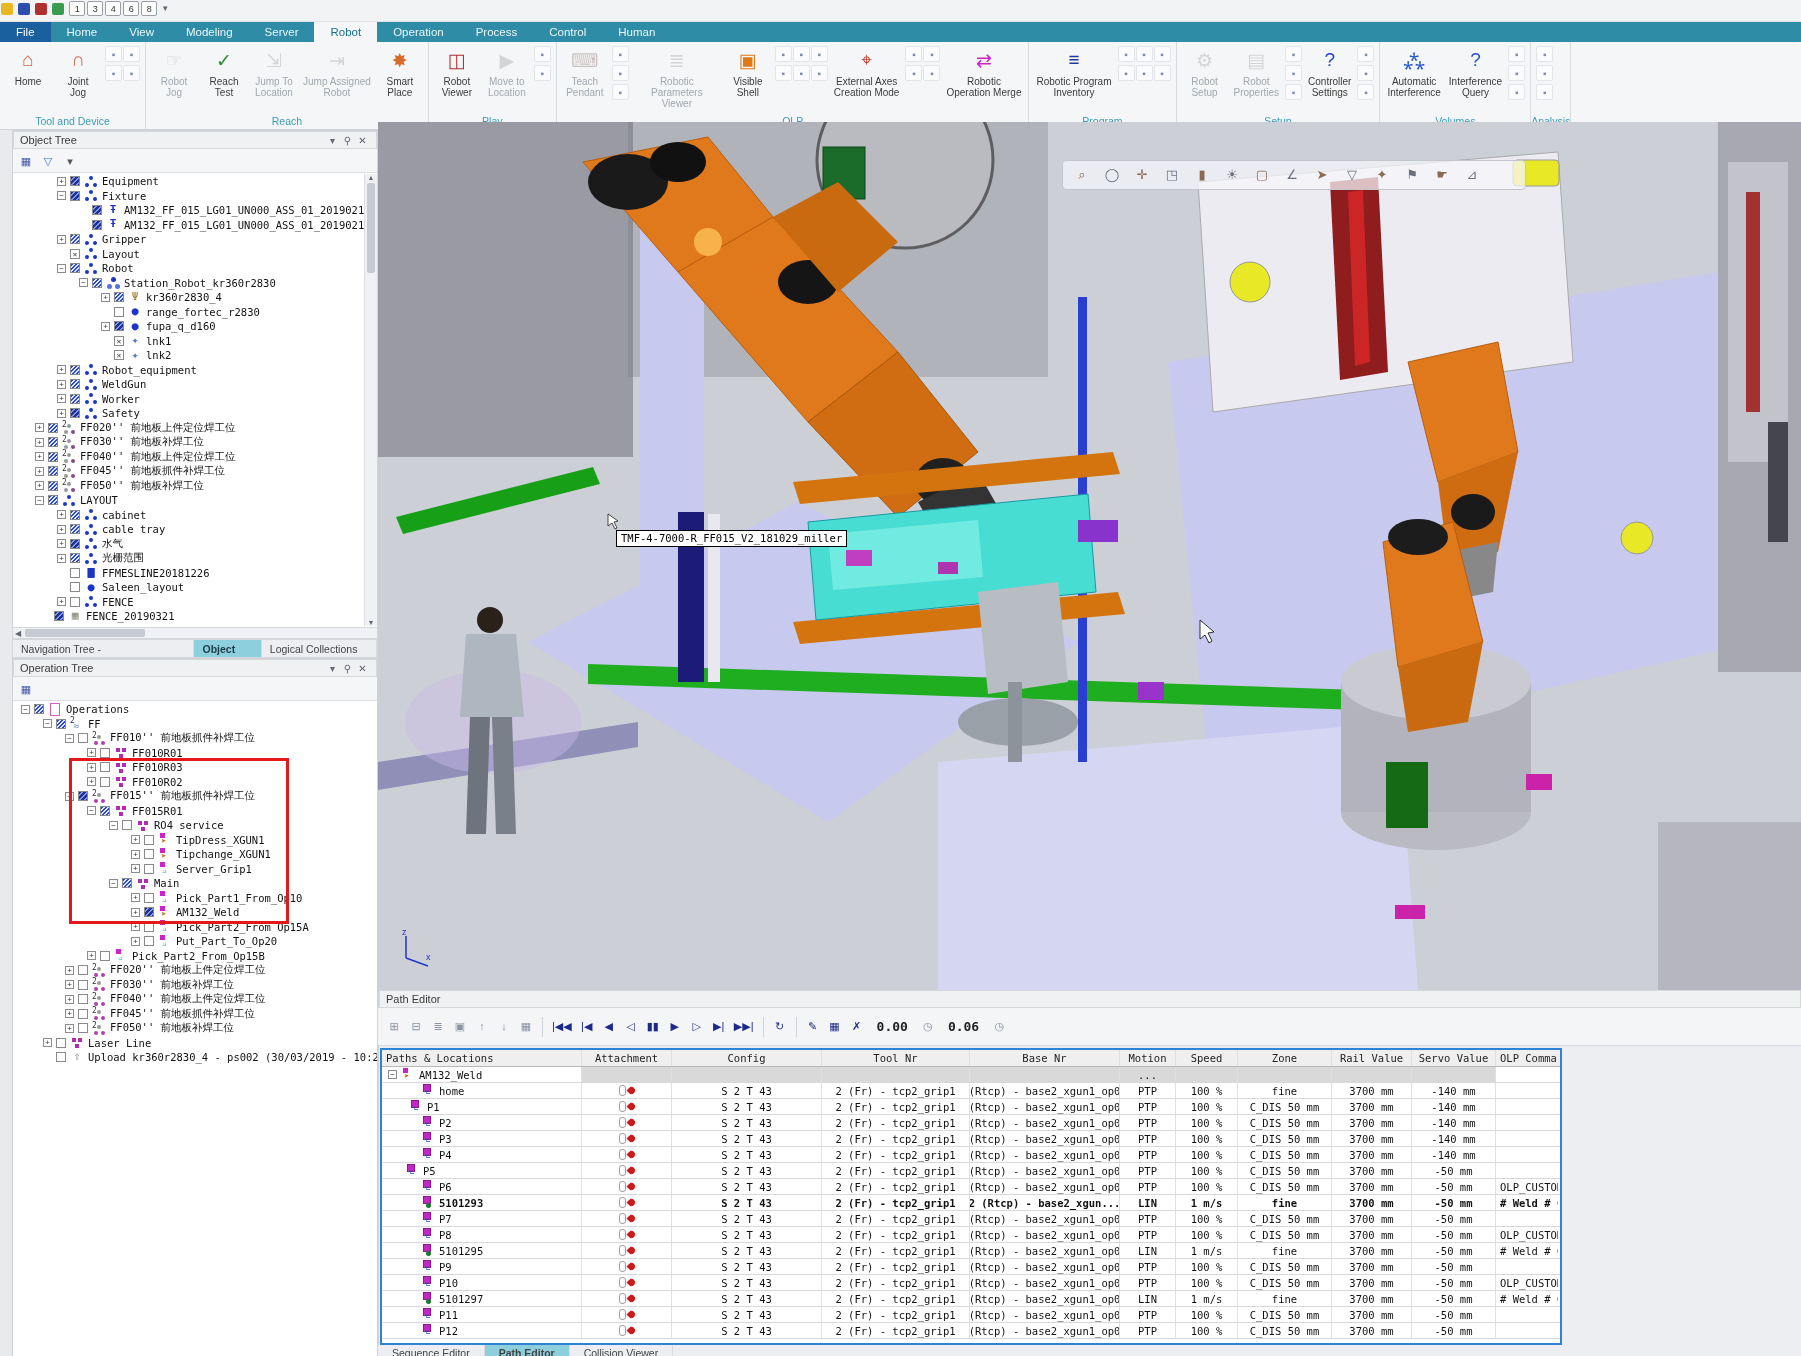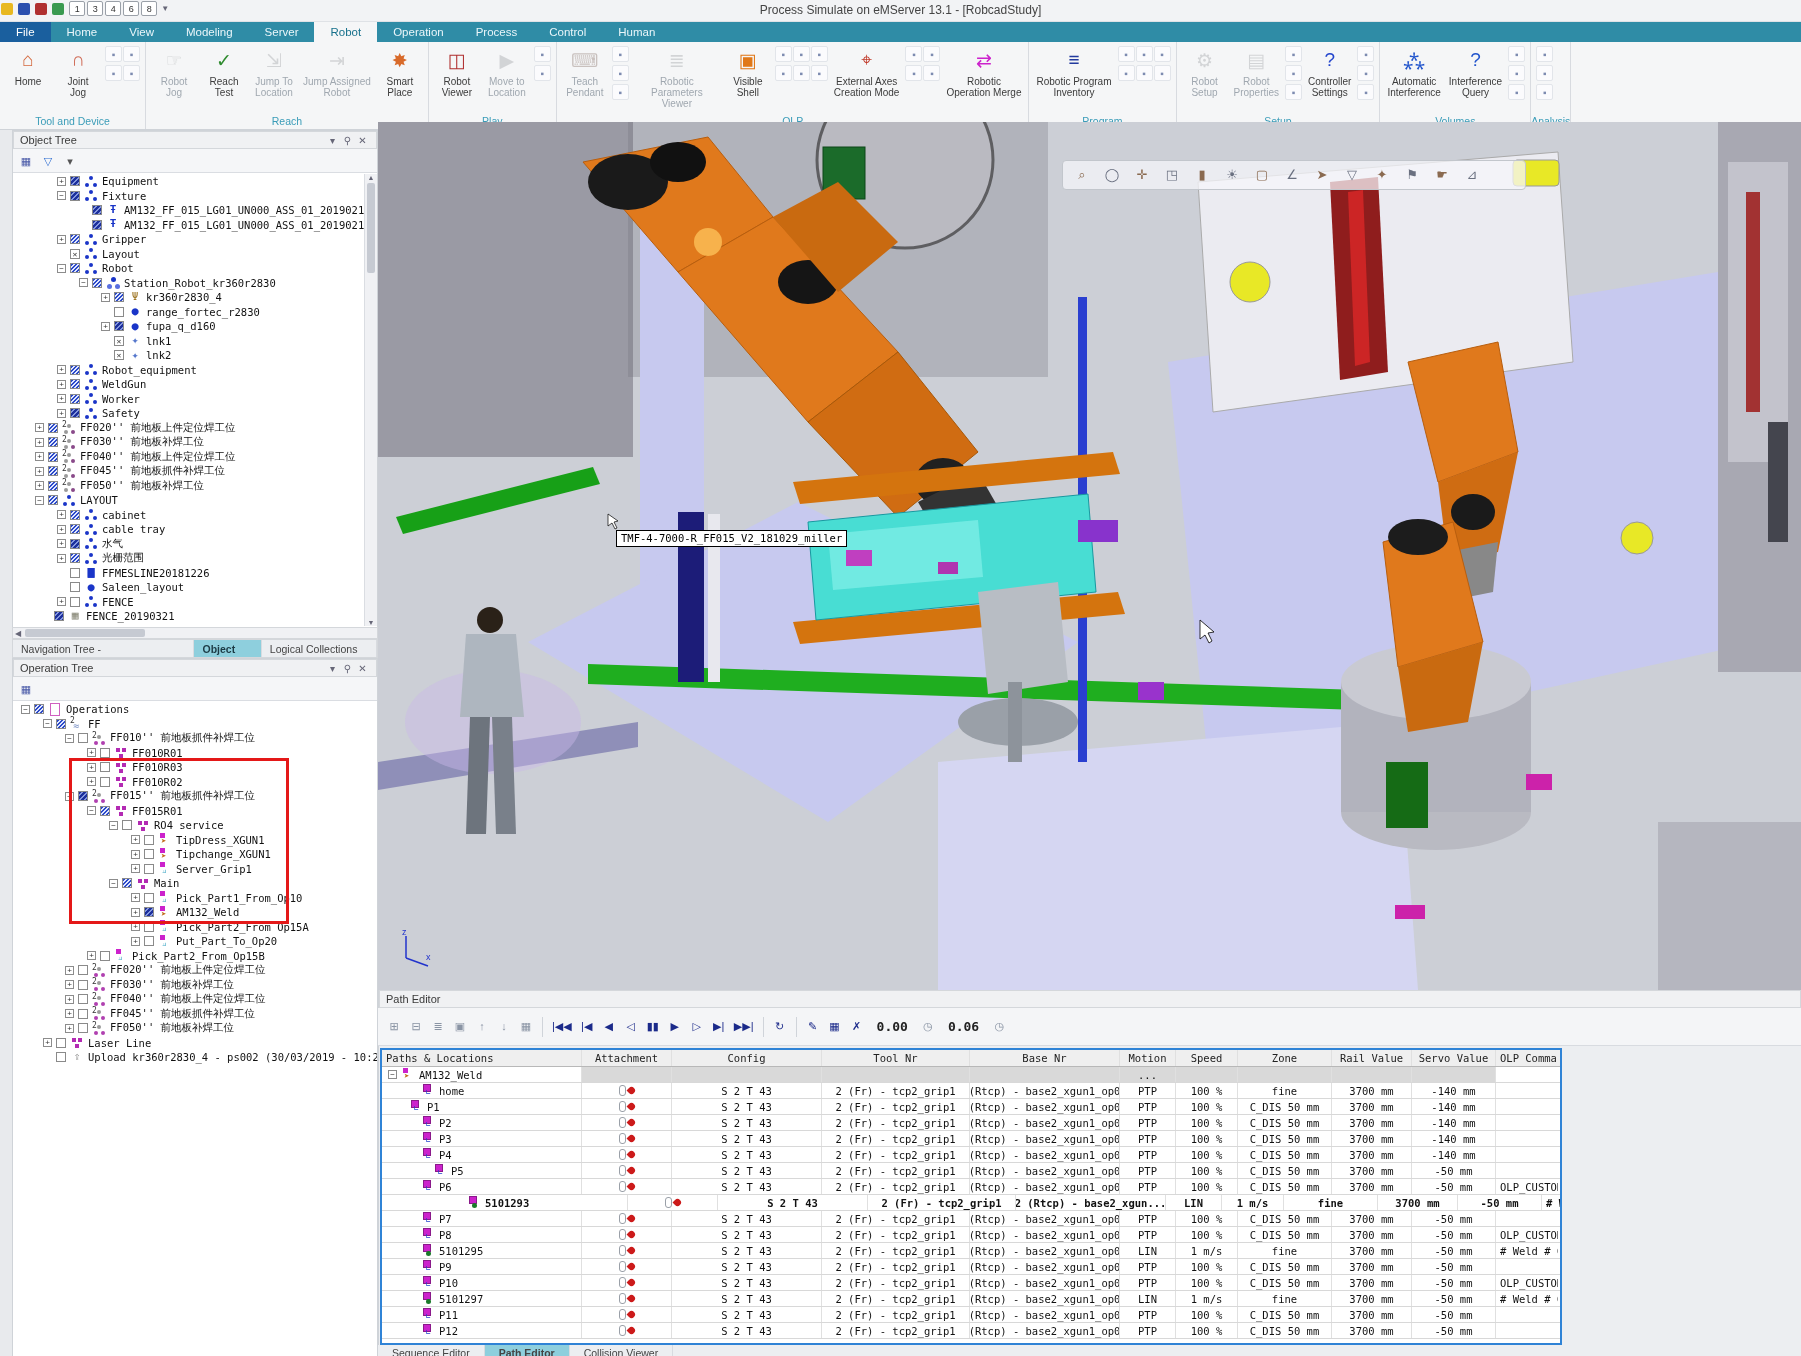--- a/index.html
+++ b/index.html
@@ -134,21 +134,20 @@
 </head>
 <body>
 
 <div id="titlebar" class="abs">
   <span class="qa-sq" style="background:#e8b820"></span>
   <span class="qa-sq" style="background:#2a4fae"></span>
   <span class="qa-sq" style="background:#b03030"></span>
   <span class="qa-sq" style="background:#3a9a50"></span>
   <span id="quick-tabs"><span class="num-box">1</span><span class="num-box">3</span><span class="num-box">4</span><span class="num-box">6</span><span class="num-box">8</span></span>
   <span style="color:#667;font-size:8px">▼</span>
-  <div id="title-text" class="abs">Process Simulate on eMServer 13.1 - [RobcadStudy]</div>
 </div>
 
 <div id="ribbon-tabs" class="abs">
     <div class="rtab file">File</div>
     <div class="rtab">Home</div>
     <div class="rtab">View</div>
     <div class="rtab">Modeling</div>
     <div class="rtab">Server</div>
     <div class="rtab active">Robot</div>
     <div class="rtab">Operation</div>
@@ -1025,21 +1024,21 @@
       <div class="pcell c4">2 (Fr) - tcp2_grip1</div>
       <div class="pcell c5">2 (Rtcp) - base2_xgun1_op015</div>
       <div class="pcell c6">PTP</div>
       <div class="pcell c7">100 %</div>
       <div class="pcell c8">C_DIS 50 mm</div>
       <div class="pcell c9">3700 mm</div>
       <div class="pcell c10">-140 mm</div>
       <div class="pcell c11 left"></div>
     </div>
     <div class="prow">
-      <div class="pcell c1 left" style="padding-left: 38px;">
+      <div class="pcell c1 left" style="padding-left: 10px;">
         <span class="exp none"></span>
         <span class="ti ti-vialoc"></span>
         <span>P5</span>
       </div>
       <div class="pcell c2">
         <span class="att-clip"></span>
         <span class="att-drop"></span>
       </div>
       <div class="pcell c3">S 2 T 43</div>
       <div class="pcell c4">2 (Fr) - tcp2_grip1</div>
@@ -1065,21 +1064,21 @@
       <div class="pcell c4">2 (Fr) - tcp2_grip1</div>
       <div class="pcell c5">2 (Rtcp) - base2_xgun1_op015</div>
       <div class="pcell c6">PTP</div>
       <div class="pcell c7">100 %</div>
       <div class="pcell c8">C_DIS 50 mm</div>
       <div class="pcell c9">3700 mm</div>
       <div class="pcell c10">-50 mm</div>
       <div class="pcell c11 left">OLP_CUSTOMIZED_COMMAND_NAM</div>
     </div>
     <div class="prow sel">
-      <div class="pcell c1 left" style="padding-left: 26px; margin-left: 46px;">
+      <div class="pcell c1 left" style="padding-left: 26px;">
         <span class="exp none"></span>
         <span class="ti ti-weldloc"></span>
         <span>5101293</span>
       </div>
       <div class="pcell c2">
         <span class="att-clip"></span>
         <span class="att-drop"></span>
       </div>
       <div class="pcell c3">S 2 T 43</div>
       <div class="pcell c4">2 (Fr) - tcp2_grip1</div>

